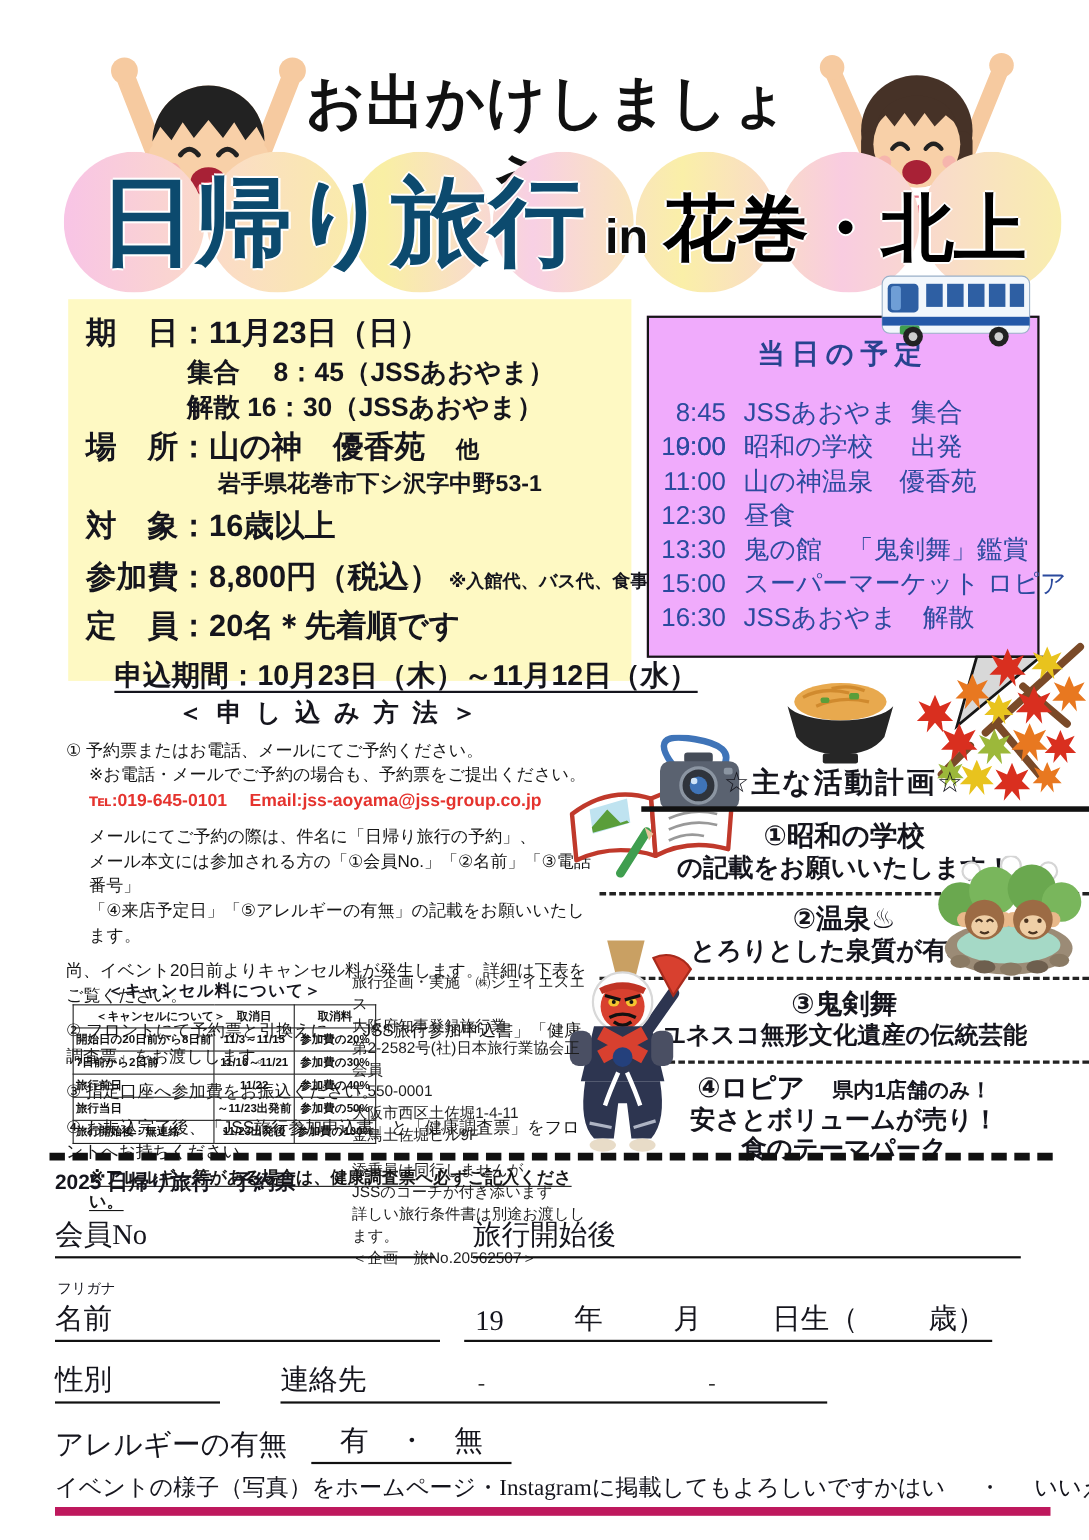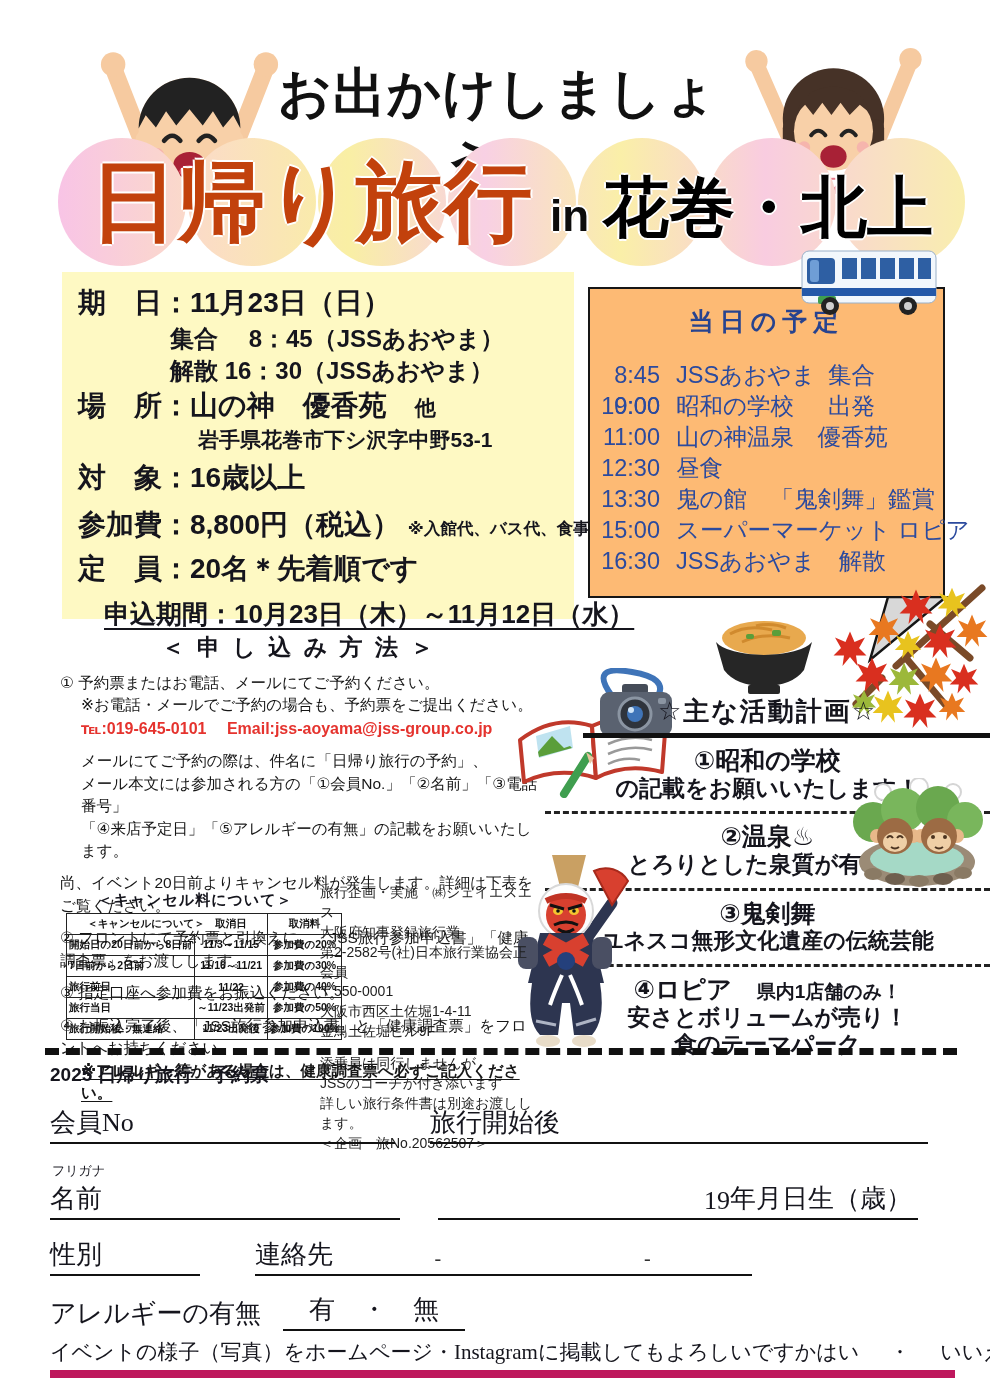--- a/index.html
+++ b/index.html
@@ -6,41 +6,41 @@
   .page{position:relative;width:990px;height:1400px;background:#fff;overflow:hidden;
         font-family:"Liberation Sans","DejaVu Sans",sans-serif;color:#15151d;}
   .abs{position:absolute;}
 
   
   .main-title{left:248px;top:58px;width:500px;text-align:center;font-size:53px;font-weight:900;
               letter-spacing:1px;color:#111;}
   .banner{left:58px;top:138px;width:907px;height:128px;}
   .banner-text{left:58px;top:138px;width:907px;height:128px;display:flex;justify-content:center;
                align-items:center;}
-  .banner-text .t1{font-size:88px;font-weight:900;color:#c2410c;
+  .banner-text .t1{font-size:88px;font-weight:900;color:#0c4a6e;
        text-shadow:-2px 0 0 #fff,2px 0 0 #fff,0 -2px 0 #fff,0 2px 0 #fff;}
   .banner-text .t2{font-size:44px;font-weight:800;margin:28px 14px 0 18px;color:#0d0d0d;
        text-shadow:-2px 0 0 #fff,2px 0 0 #fff,0 -2px 0 #fff,0 2px 0 #fff;}
   .banner-text .t3{font-size:66px;font-weight:900;margin-top:12px;color:#000000;
        text-shadow:-2px 0 0 #fff,2px 0 0 #fff,0 -2px 0 #fff,0 2px 0 #fff;}
 
   
   .info-box{left:62px;top:272px;width:512px;height:347px;background:#fef9c3;box-sizing:border-box;
             padding:14px 0 0 16px;}
   .il{font-size:28px;font-weight:700;line-height:1.22;margin-bottom:4px;white-space:nowrap;}
   .il.sub{font-size:24px;padding-left:92px;margin-bottom:3px;}
   .il.addr{font-size:21px;padding-left:120px;margin-bottom:9px;}
   .il .small{font-size:21px;}
   .il .note{font-size:16.5px;font-weight:700;}
   .il.fee{margin-bottom:10px;}
   .il.cap{margin-bottom:13px;}
   .il.period{font-size:26px;padding-left:26px;text-decoration:underline;text-underline-offset:5px;}
 
   
-  .sched-box{left:588px;top:287px;width:357px;height:311px;background:#fdba74;border:2.5px solid #161616;
+  .sched-box{left:588px;top:287px;width:357px;height:311px;background:#f0abfc;border:2.5px solid #161616;
              box-sizing:border-box;padding-top:16px;}
   .sched-title{text-align:center;font-size:25px;font-weight:600;color:#27438f;letter-spacing:6px;
                margin-bottom:22px;}
   .sched-row{position:relative;font-size:23.5px;color:#2b4a9e;line-height:31px;padding-left:86px;
              white-space:nowrap;}
   .sched-time{position:absolute;left:0;width:70px;text-align:right;}
   .sched-note{position:absolute;left:238px;}
 
   
   .apply{left:60px;top:632px;width:478px;}
@@ -411,21 +411,21 @@
   </div>
   <div class="abs serif fline" style="left:430px;top:1090px;width:498px;">
     <span>旅行開始後</span>
   </div>
 
   <div class="abs serif furi">フリガナ</div>
 
   <div class="abs serif fline" style="left:50px;top:1166px;width:350px;">
     <span>名前</span>
   </div>
-  <div class="abs serif fline" style="left:438px;top:1166px;width:480px;justify-content:flex-end;padding:0 6px 2px 10px;">
+  <div class="abs serif fline" style="left:422px;top:1166px;width:480px;justify-content:space-between;padding:0 6px 2px 10px;">
     <span>19</span>
     <span>年</span>
     <span>月</span>
     <span>日生（</span>
     <span>歳）</span>
   </div>
 
   <div class="abs serif fline" style="left:50px;top:1222px;width:150px;">
     <span>性別</span>
   </div>

